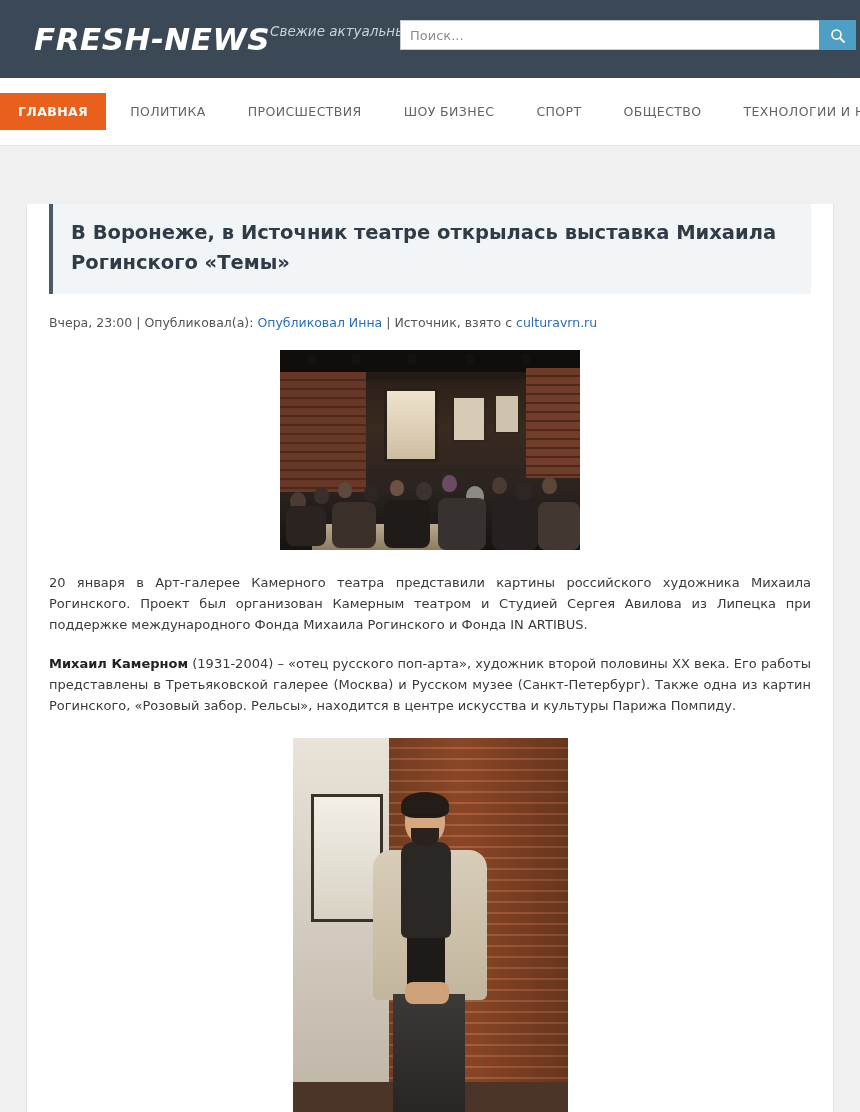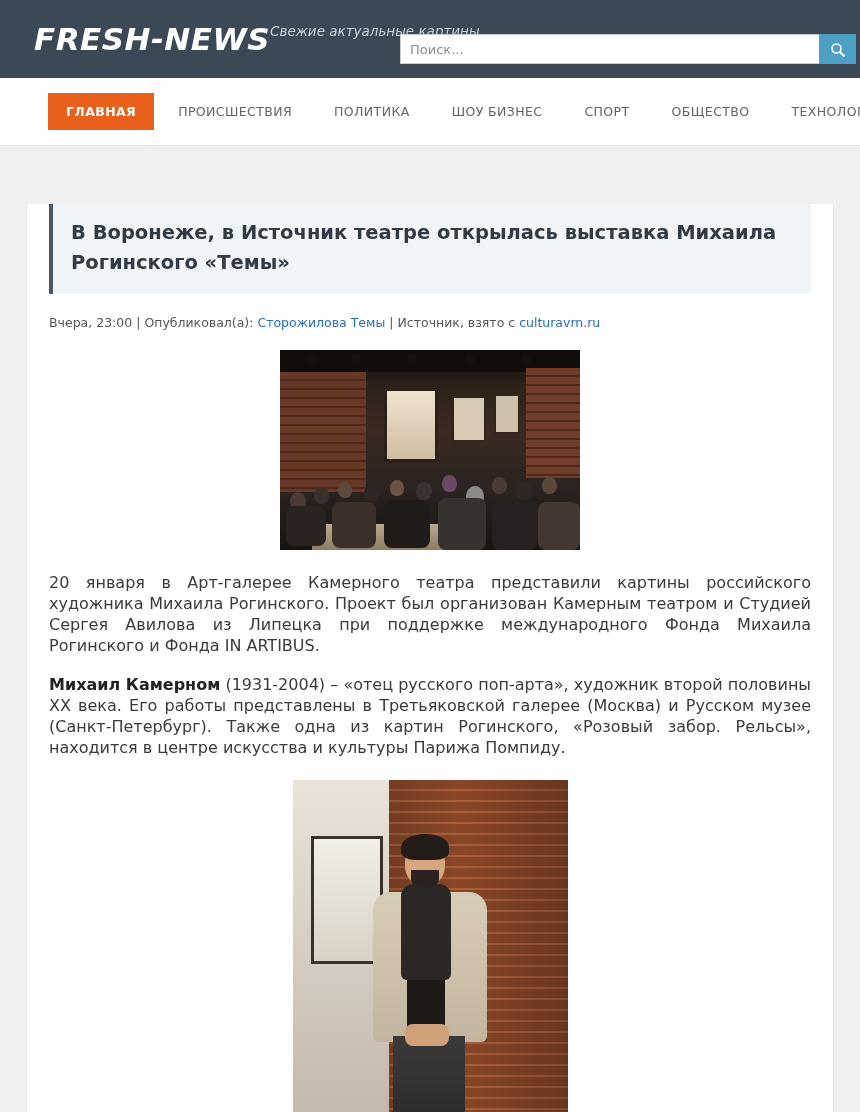--- a/index.html
+++ b/index.html
@@ -31,21 +31,21 @@
   .brand-sub {
     color: #c9d2da;
     font-size: 13.5px;
     line-height: 17px;
     margin-top: 1px;
   }
 
   .search-wrap {
     position: absolute;
     left: 400px;
-    top: 34px;
+    top: 20px;
     display: flex;
     width: 456px;
     height: 30px;
     border-radius: 12px;
   }
   .search-input {
     flex: 1;
     border: 1px solid #c6ccd2;
     border-right: none;
     background: #fff;
@@ -65,21 +65,20 @@
   }
   .search-btn svg { position: absolute; left: 10px; top: 7px; }
 
   
   .nav {
     background: #ffffff;
     height: 68px;
     border-bottom: 1px solid #e3e3e3;
     display: flex;
     align-items: center;
-    padding-left: 48px;
   }
   .nav-item {
     font-size: 12.5px;
     color: #636363;
     letter-spacing: 0.4px;
     padding: 11px 18px;
     margin-right: 6px;
     text-transform: uppercase;
     cursor: pointer;
     white-space: nowrap;
@@ -245,21 +244,21 @@
     position: absolute; left: 46px; top: 184px; width: 44px; height: 22px;
     background: #cfa179; border-radius: 8px;
   }
   .photo2 .trousers {
     position: absolute; left: 34px; top: 196px; width: 72px; height: 124px;
     background: linear-gradient(to bottom, #3c3a38, #262524);
   }
 
   .body-text {
     margin: 18px 22px 0 22px;
-    font-size: 16px;
+    font-size: 13px;
     line-height: 21px;
     color: #3a3a3a;
     text-align: justify;
   }
   .body-text b { color: #222; }
 </style>
 </head>
 <body>
 
 <div class="header">
@@ -276,37 +275,37 @@
           <circle cx="6.5" cy="6.5" r="4.5" fill="none" stroke="#ffffff" stroke-width="1.6"></circle>
           <line x1="10" y1="10" x2="14.5" y2="14.5" stroke="#ffffff" stroke-width="1.8"></line>
         </svg>
       </span>
     </button>
   </div>
 </div>
 
 <div class="nav">
   <div class="nav-item active">ГЛАВНАЯ</div>
+  <div class="nav-item">ПОЛИТИКА</div>
   <div class="nav-item">ПРОИСШЕСТВИЯ</div>
-  <div class="nav-item">ПОЛИТИКА</div>
   <div class="nav-item">ШОУ БИЗНЕС</div>
   <div class="nav-item">СПОРТ</div>
   <div class="nav-item">ОБЩЕСТВО</div>
   <div class="nav-item">ТЕХНОЛОГИИ И НАУКА</div>
 </div>
 
 <div class="page">
   <div class="article">
 
     <div class="title-box">
       <h1 class="article-title">В Воронеже, в Источник театре открылась выставка Михаила Рогинского «Темы»</h1>
     </div>
 
     <div class="meta">
-      <span>Вчера, 23:00</span><span> | </span><span>Опубликовал(а): </span><a href="#">Сторожилова Темы</a><span> | </span><span>Источник, взято с </span><a class="src" href="#">culturavrn.ru</a>
+      <span>Вчера, 23:00</span><span> | </span><span>Опубликовал(а): </span><a href="#">Опубликовал Инна</a><span> | </span><span>Источник, взято с </span><a class="src" href="#">culturavrn.ru</a>
     </div>
 
     <div class="figure">
       <div class="photo1">
         <div class="ceiling"></div>
         <div class="lamp" style="left:28px"></div>
         <div class="lamp" style="left:72px"></div>
         <div class="lamp" style="left:128px"></div>
         <div class="lamp" style="left:186px"></div>
         <div class="lamp" style="left:242px"></div>

